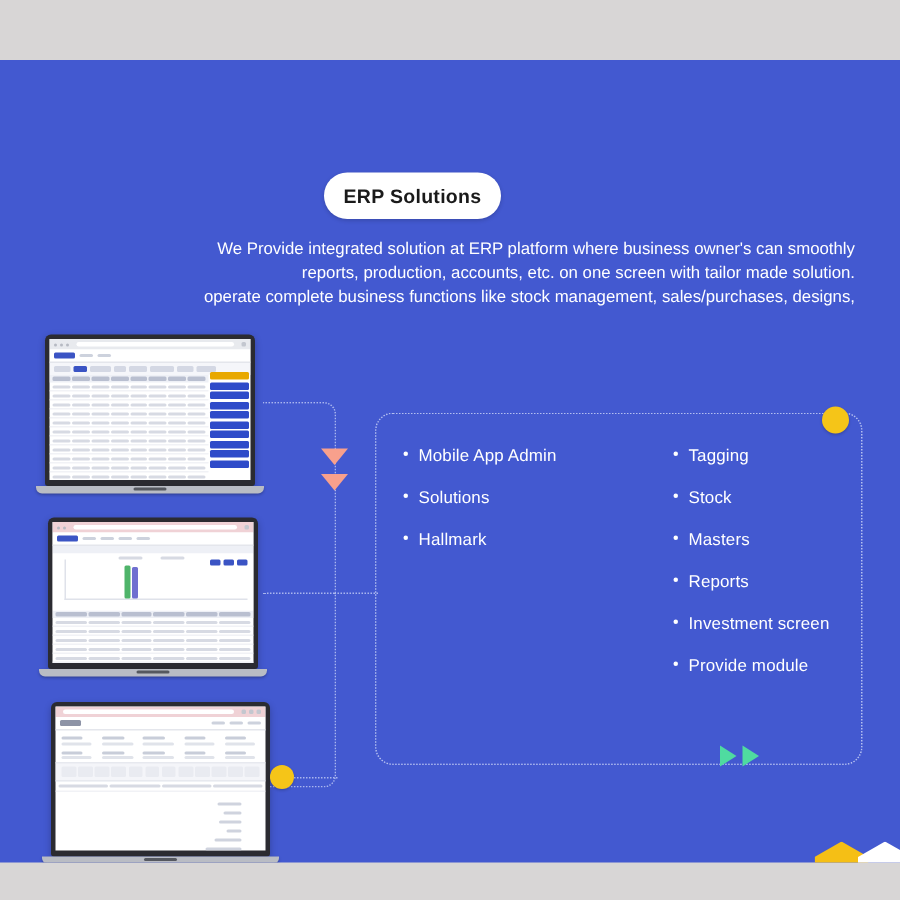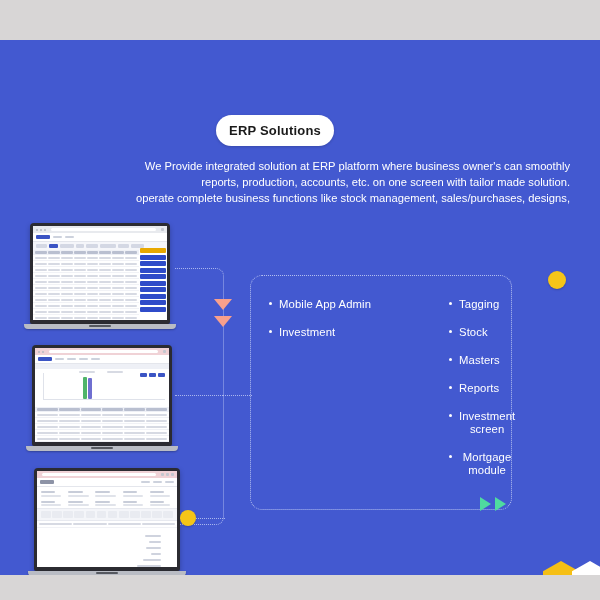--- a/index.html
+++ b/index.html
@@ -103,21 +103,21 @@
   .rightlist{position:absolute;right:16px;top:64px;display:flex;flex-direction:column;gap:4px;align-items:flex-end;}
   .rl{height:2px;background:#cfd3de;border-radius:1px;}
   .dotline-h{position:absolute;height:0;border-top:1.5px dotted #aab6ee;}
   .bracket{
     position:absolute;left:175px;top:228px;width:48px;height:255px;
     border:1.5px dotted #aab6ee;border-left:none;border-radius:0 8px 8px 0;
   }
 
   
   .featbox{
-    position:absolute;left:250px;top:235px;width:262px;height:235px;
+    position:absolute;left:250px;top:235px;width:325px;height:235px;
     border:1.5px dotted #b4bff0;border-radius:12px;box-sizing:border-box;text-align:center;
   }
   .featcols{
     position:absolute;left:0;top:0;width:100%;height:100%;
     display:flex;padding:22px 18px;box-sizing:border-box;
   }
   .fcol{flex:1;display:flex;flex-direction:column;}
   .fcol.left{flex:0 0 180px;}
   .fitem{display:flex;align-items:baseline;gap:7px;margin-bottom:15px;}
   .bullet{
@@ -526,21 +526,25 @@
 
     <div class="featbox">
       <div class="featcols">
         <div class="fcol left">
           <div class="fitem">
             <span class="bullet"></span>
             <span class="flabeltxt">Mobile App Admin</span>
           </div>
           <div class="fitem">
             <span class="bullet"></span>
-            <span class="flabeltxt">Investment</span>
+            <span class="flabeltxt">Solutions</span>
+          </div>
+          <div class="fitem">
+            <span class="bullet"></span>
+            <span class="flabeltxt">Hallmark</span>
           </div>
         </div>
         <div class="fcol">
           <div class="fitem">
             <span class="bullet"></span>
             <span class="flabeltxt">Tagging</span>
           </div>
           <div class="fitem">
             <span class="bullet"></span>
             <span class="flabeltxt">Stock</span>
@@ -552,21 +556,21 @@
           <div class="fitem">
             <span class="bullet"></span>
             <span class="flabeltxt">Reports</span>
           </div>
           <div class="fitem">
             <span class="bullet"></span>
             <span class="flabeltxt">Investment screen</span>
           </div>
           <div class="fitem">
             <span class="bullet"></span>
-            <span class="flabeltxt">Mortgage module</span>
+            <span class="flabeltxt">Provide module</span>
           </div>
         </div>
       </div>
     </div>
 
     <div class="ydot" style="left:548px;top:231px;width:18px;height:18px;"></div>
     <div class="ydot" style="left:180px;top:470px;width:16px;height:16px;"></div>
 
     <div class="tri-down" style="left:214px;top:259px;"></div>
     <div class="tri-down" style="left:214px;top:276px;"></div>

